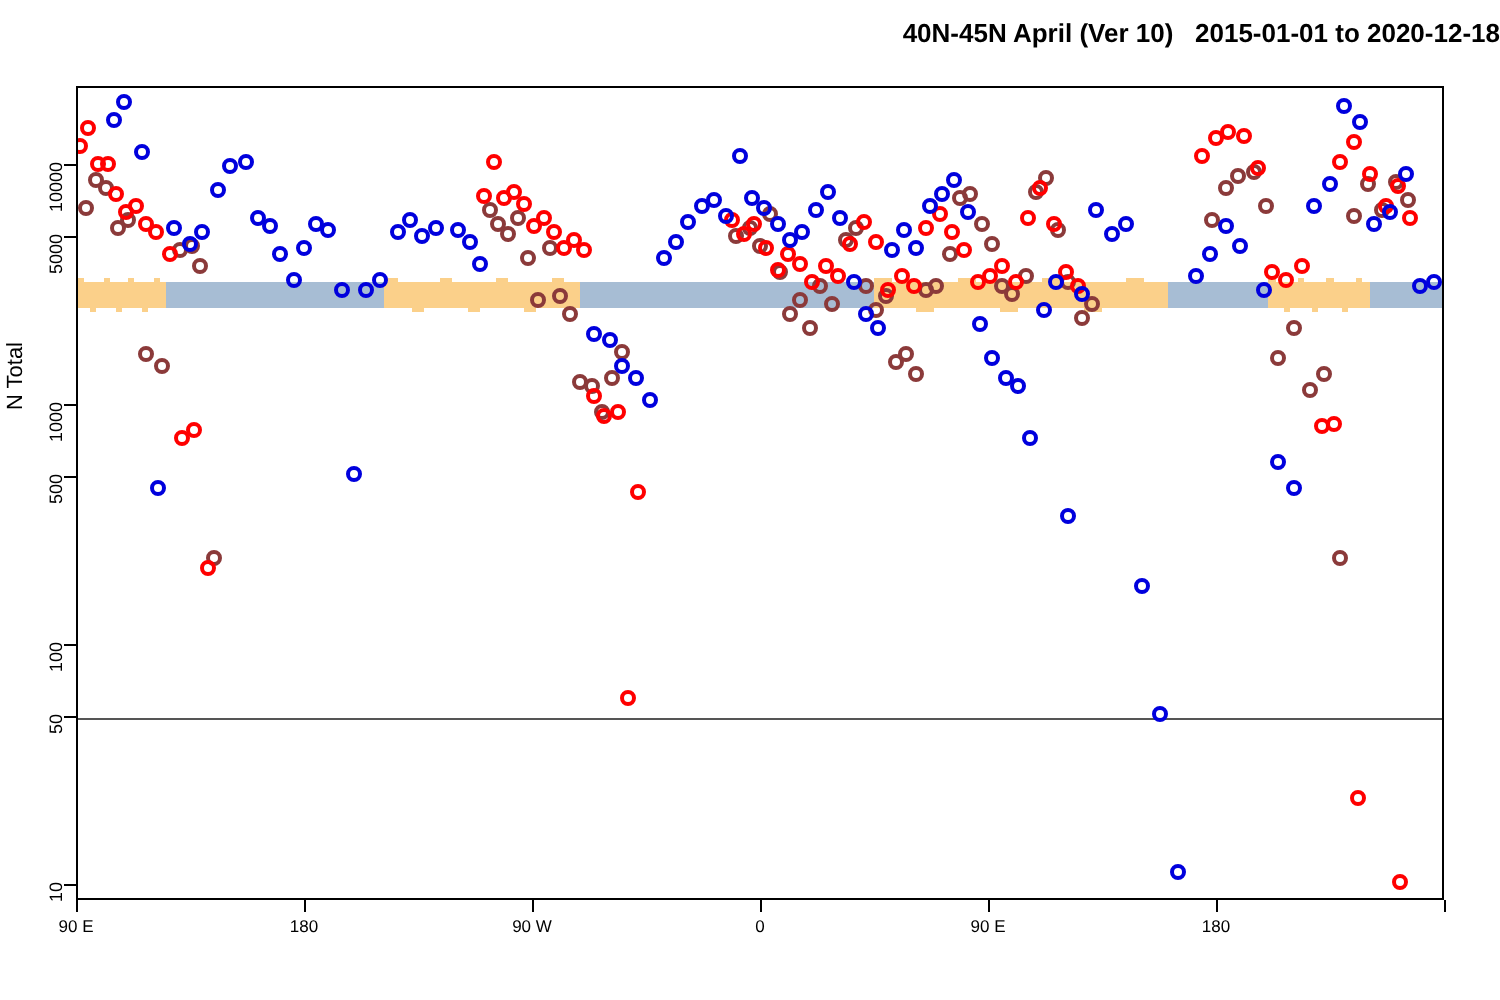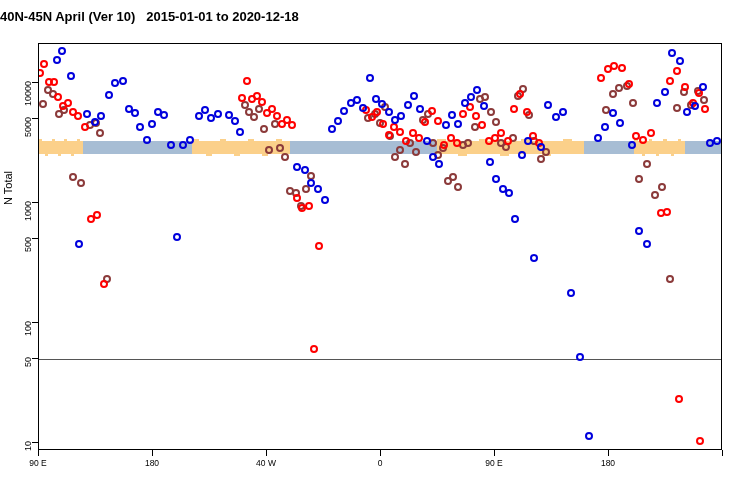--- a/index.html
+++ b/index.html
@@ -1,20 +1,20 @@
 <!DOCTYPE html>
 <html><head>
 <meta charset="utf-8">
 <style>
   html,body{margin:0;padding:0;background:#ffffff;}
   body{width:750px;height:500px;overflow:hidden;
        font-family:"Liberation Sans",sans-serif;color:#000;}
   #fig{position:relative;width:750px;height:500px;}
 
-  #title{position:absolute;left:0;top:9px;width:750px;text-align:left;
+  #title{position:absolute;left:0;top:9px;width:750px;text-align:right;
          font-size:13px;font-weight:bold;letter-spacing:0px;white-space:pre;}
 
   #plot{position:absolute;left:38px;top:43px;width:684px;height:407px;
         border:1px solid #000;box-sizing:border-box;background:#fff;}
 
   #bandlayer{position:absolute;left:0;top:0;width:100%;height:100%;overflow:hidden;}
   #ptlayer{position:absolute;left:0;top:0;width:100%;height:100%;overflow:hidden;}
   #reflayer{position:absolute;left:0;top:0;width:100%;height:100%;overflow:hidden;}
 
   .refline{position:absolute;left:0;width:100%;height:1px;background:#555;}
@@ -342,21 +342,21 @@
       <div class="ytlab" style="left: 0px; top: 111.877px; width: 28px; transform: rotate(-90deg); transform-origin: 100% 50%;">5000</div>
       <div class="ytick" style="position: absolute; left: 32px; top: 81.7114px; width: 6px;"></div>
       <div class="ytlab" style="left: 0px; top: 75.7114px; width: 28px; transform: rotate(-90deg); transform-origin: 100% 50%;">10000</div>
     </div>
   <div id="xaxis">
       <div style="position: absolute; left: 38px; top: 450px; width: 1px; height: 6px; background: rgb(0, 0, 0);"></div>
       <div class="xtlab" style="left: 18px; top: 458px; width: 40px;">90 E</div>
       <div style="position: absolute; left: 152px; top: 450px; width: 1px; height: 6px; background: rgb(0, 0, 0);"></div>
       <div class="xtlab" style="left: 132px; top: 458px; width: 40px;">180</div>
       <div style="position: absolute; left: 266px; top: 450px; width: 1px; height: 6px; background: rgb(0, 0, 0);"></div>
-      <div class="xtlab" style="left: 246px; top: 458px; width: 40px;">40 W</div>
+      <div class="xtlab" style="left: 246px; top: 458px; width: 40px;">90 W</div>
       <div style="position: absolute; left: 380px; top: 450px; width: 1px; height: 6px; background: rgb(0, 0, 0);"></div>
       <div class="xtlab" style="left: 360px; top: 458px; width: 40px;">0</div>
       <div style="position: absolute; left: 494px; top: 450px; width: 1px; height: 6px; background: rgb(0, 0, 0);"></div>
       <div class="xtlab" style="left: 474px; top: 458px; width: 40px;">90 E</div>
       <div style="position: absolute; left: 608px; top: 450px; width: 1px; height: 6px; background: rgb(0, 0, 0);"></div>
       <div class="xtlab" style="left: 588px; top: 458px; width: 40px;">180</div>
       <div style="position: absolute; left: 722px; top: 450px; width: 1px; height: 6px; background: rgb(0, 0, 0);"></div>
     </div>
 
   <div id="ylabel">

